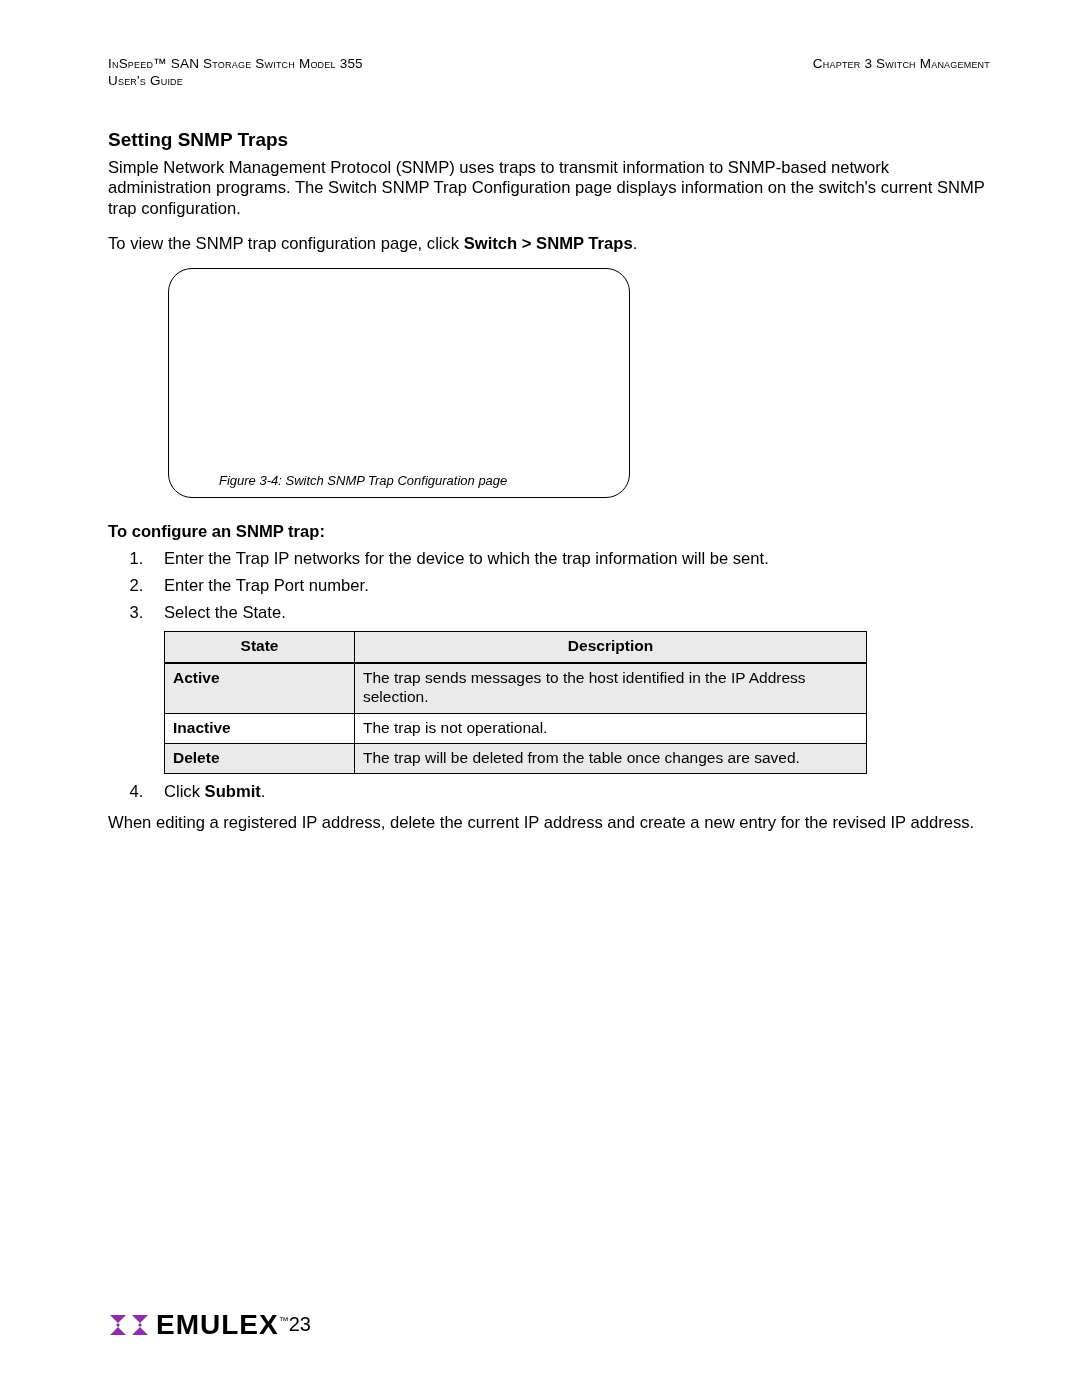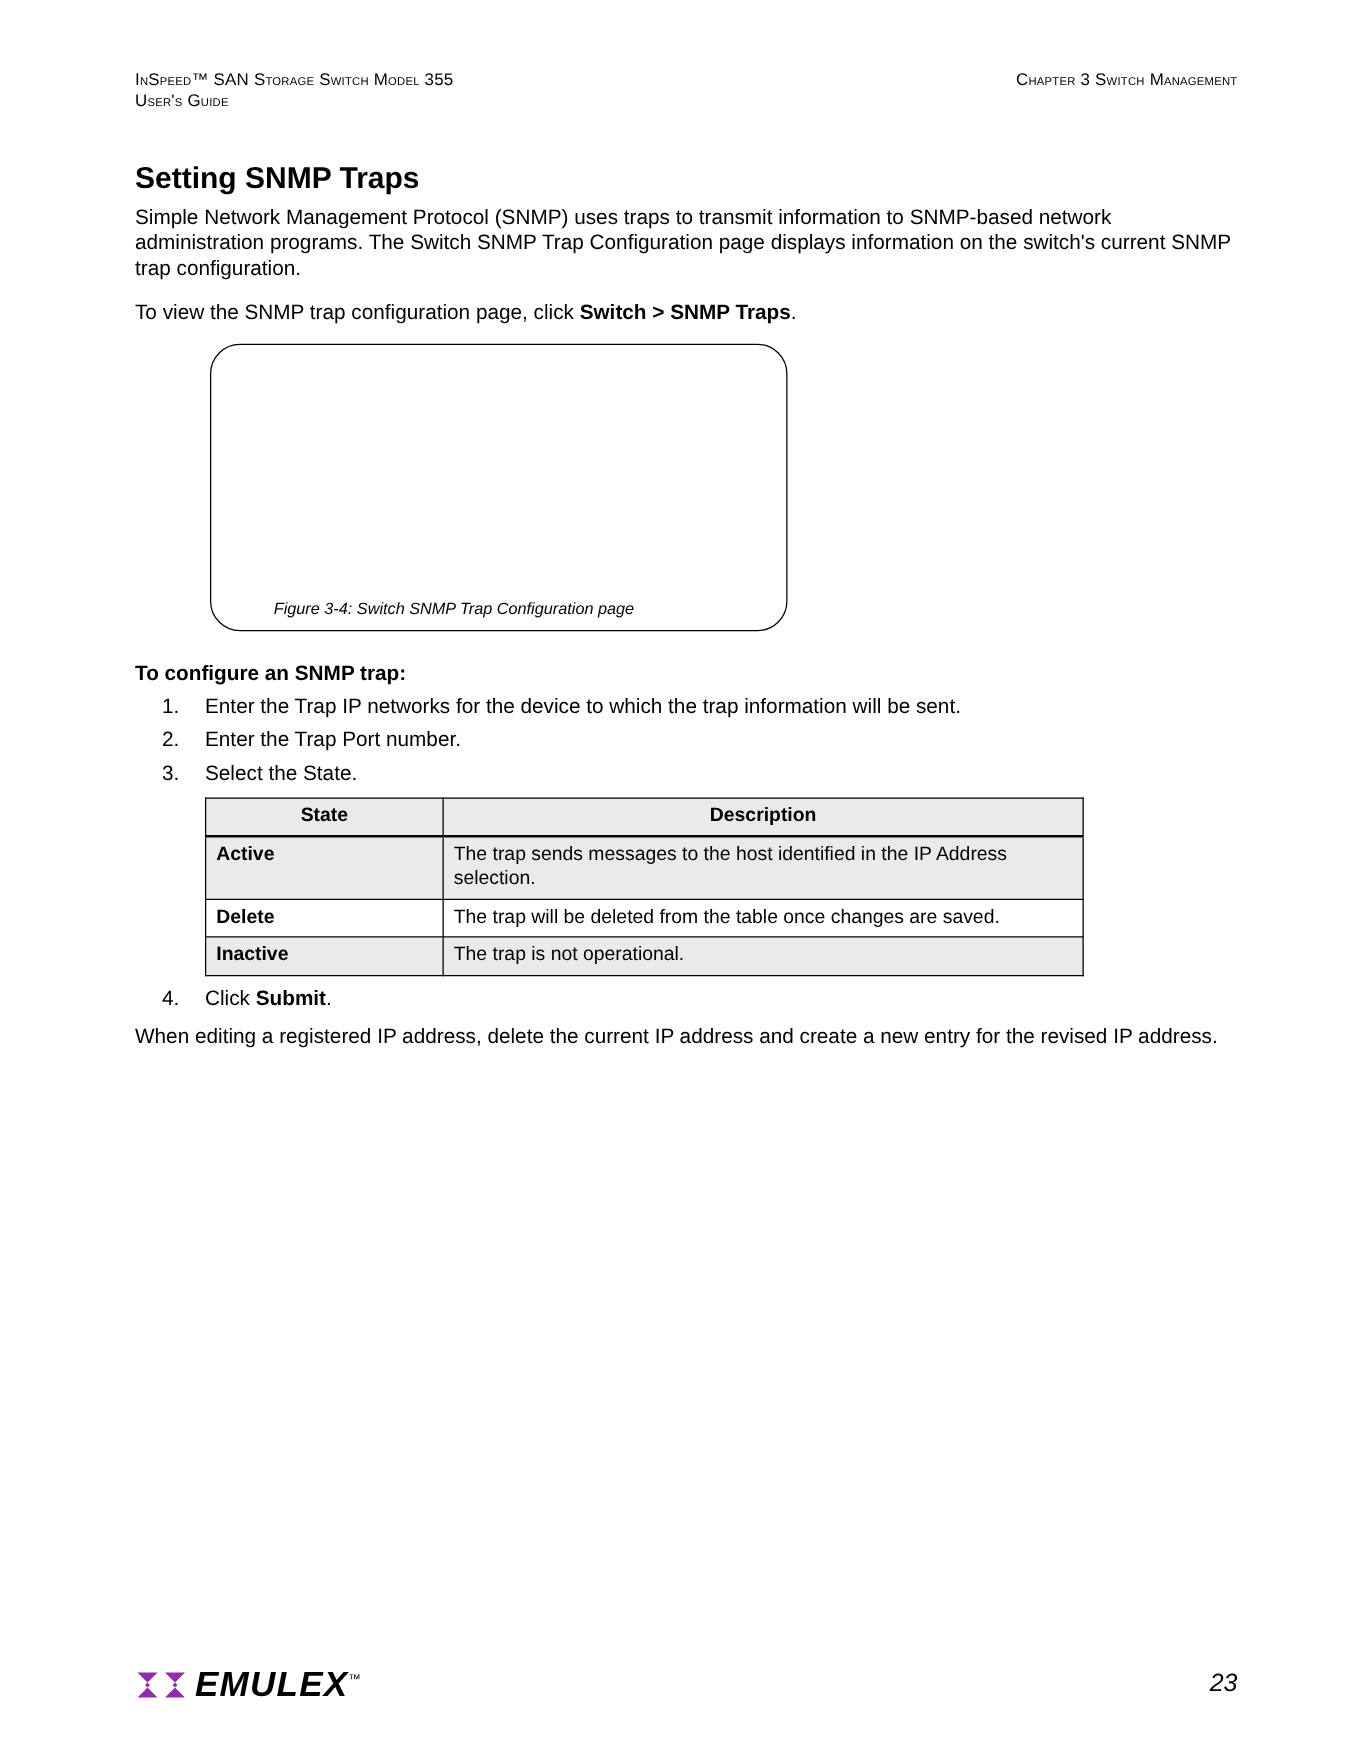--- a/index.html
+++ b/index.html
@@ -21,21 +21,21 @@
   .hdr {
     display: flex;
     justify-content: space-between;
     font-size: 13.5px;
     font-variant: small-caps;
     letter-spacing: 0.2px;
     margin-bottom: 38px;
   }
   .hdr .left, .hdr .right { white-space: pre; }
   h2 {
-    font-size: 24px;
+    font-size: 19px;
     font-weight: bold;
     margin: 0 0 6px 0;
   }
   .para { margin: 0 0 14px 0; }
   .figbox {
     margin: 4px 0 24px 60px;
     width: 460px;
     height: 228px;
     border: 1.5px solid #000;
     border-radius: 24px;
@@ -85,25 +85,24 @@
     border-bottom: 2px solid #000;
   }
   table.state col.c1 { width: 190px; }
   table.state tbody tr:nth-child(odd) td { background: #eaeaea; }
   table.state tbody td:first-child { font-weight: bold; }
 
   .footer {
     position: absolute;
     left: 108px;
     right: 90px;
-    bottom: 32px;
+    bottom: 55px;
     display: flex;
     align-items: center;
-    justify-content: space-between;
-    font-style: italic;
+    justify-content: flex-start;
   }
   .pagenum { font-size: 20px; }
   .logo {
     display: flex;
     align-items: center;
     gap: 6px;
     font-weight: 900;
     letter-spacing: 1px;
     font-size: 28px;
     font-family: Arial, Helvetica, sans-serif;
@@ -163,26 +162,26 @@
         <th>State</th>
         <th>Description</th>
       </tr>
     </thead>
     <tbody>
       <tr>
         <td>Active</td>
         <td>The trap sends messages to the host identified in the IP Address selection.</td>
       </tr>
       <tr>
+        <td>Inactive</td>
+        <td>The trap is not operational.</td>
+      </tr>
+      <tr>
         <td>Delete</td>
         <td>The trap will be deleted from the table once changes are saved.</td>
-      </tr>
-      <tr>
-        <td>Inactive</td>
-        <td>The trap is not operational.</td>
       </tr>
     </tbody>
   </table>
 
   <ol class="steps" start="4">
     <li>
       <span>Click </span><b>Submit</b><span>.</span>
     </li>
   </ol>
 

